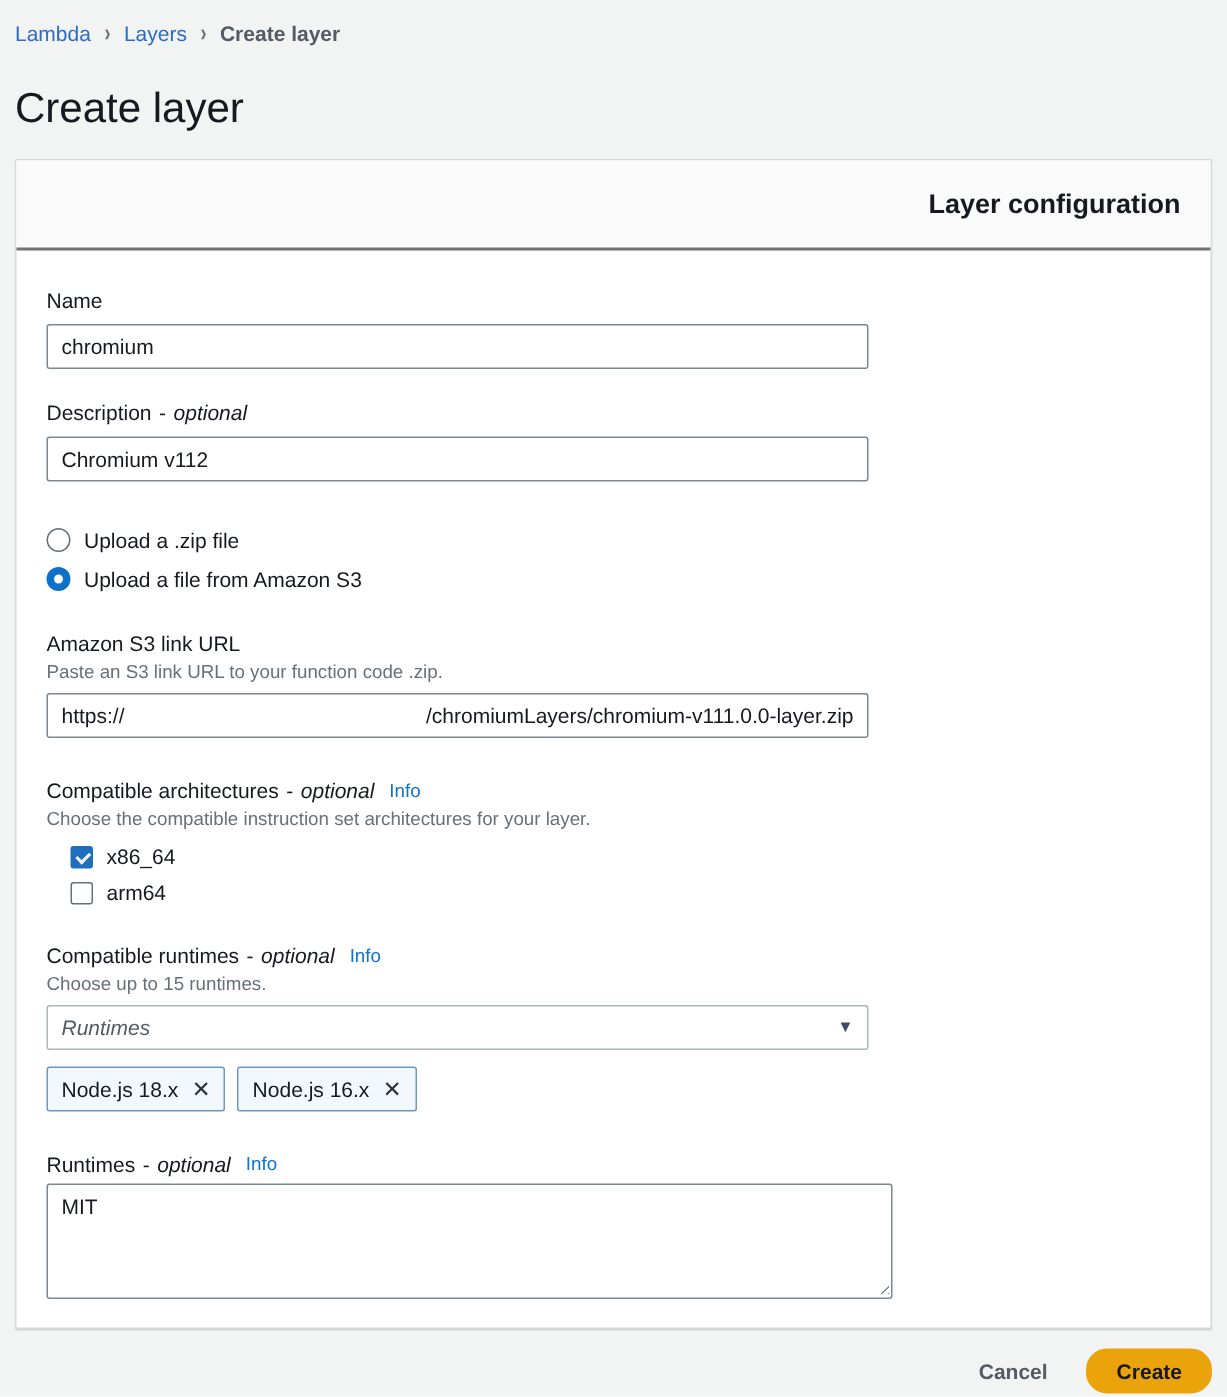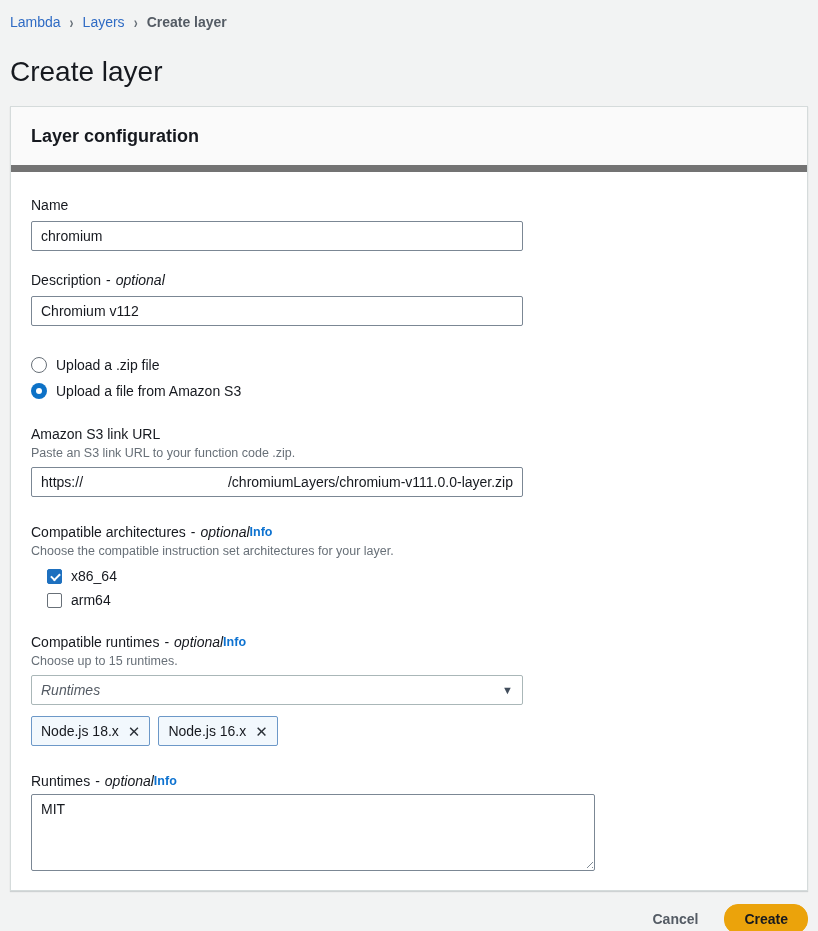--- a/index.html
+++ b/index.html
@@ -15,33 +15,33 @@
   .breadcrumb { display:flex; align-items:center; font-size:14px; line-height:16px; }
   .breadcrumb a { color:#2f6bc4; text-decoration:none; cursor:pointer; }
   .breadcrumb .sep { color:#687078; margin:0 9px; font-size:12px; font-weight:700; transform:scaleY(1.4); display:inline-block; }
   .breadcrumb .current { color:#545b64; font-weight:700; }
 
   
   .page-title { margin-top:25px; font-size:28px; font-weight:400; line-height:34px; color:#16191f; }
 
   
   .card { margin-top:17px; background:#ffffff; border:1px solid #d5dbdb; box-shadow:0 1px 1px 0 rgba(0,28,36,.15); }
-  .card-header { background:#fafafa; border-bottom:7px solid #737373; padding:18px 20px; }
+  .card-header { background:#fafafa; border-bottom:2px solid #737373; padding:18px 20px;text-align:right; }
   .card-header h2 { font-size:18px; font-weight:700; line-height:22px; color:#16191f; }
   .card-body { padding:22px 20px 19px 20px; }
 
   
   .field-label-row { display:flex; align-items:flex-start; font-size:14px; line-height:18px; color:#16191f; }
   .field-label-row .dash { margin:0 5px; }
   .field-label-row .optional { font-style:italic; }
-  .info-link { font-size:12.5px; font-weight:700; color:#0d72d0; text-decoration:none; cursor:pointer; }
+  .info-link { margin-left:10px; font-size:12.5px; font-weight:400; color:#0d72d0; text-decoration:none; cursor:pointer; }
   .helper { font-size:12.5px; line-height:16px; color:#687078; margin-top:2px; }
 
   .text-input, .fake-input, .fake-select {
-    width:492px; height:30px; border:1px solid #7b8794; border-radius:2px;
+    width:548px; height:30px; border:1px solid #7b8794; border-radius:2px;
     background:#fff; font-family:inherit; font-size:14px; color:#16191f; padding:0 9px;
   }
   .text-input { display:block; }
   .field { margin-top:20px; }
   .field.first { margin-top:2px; }
   .field-label { display:block; font-size:14px; line-height:18px; margin-bottom:7px; }
   .field .field-label-row { margin-bottom:7px; }
 
   
   .radio-group { margin-top:28px; }

